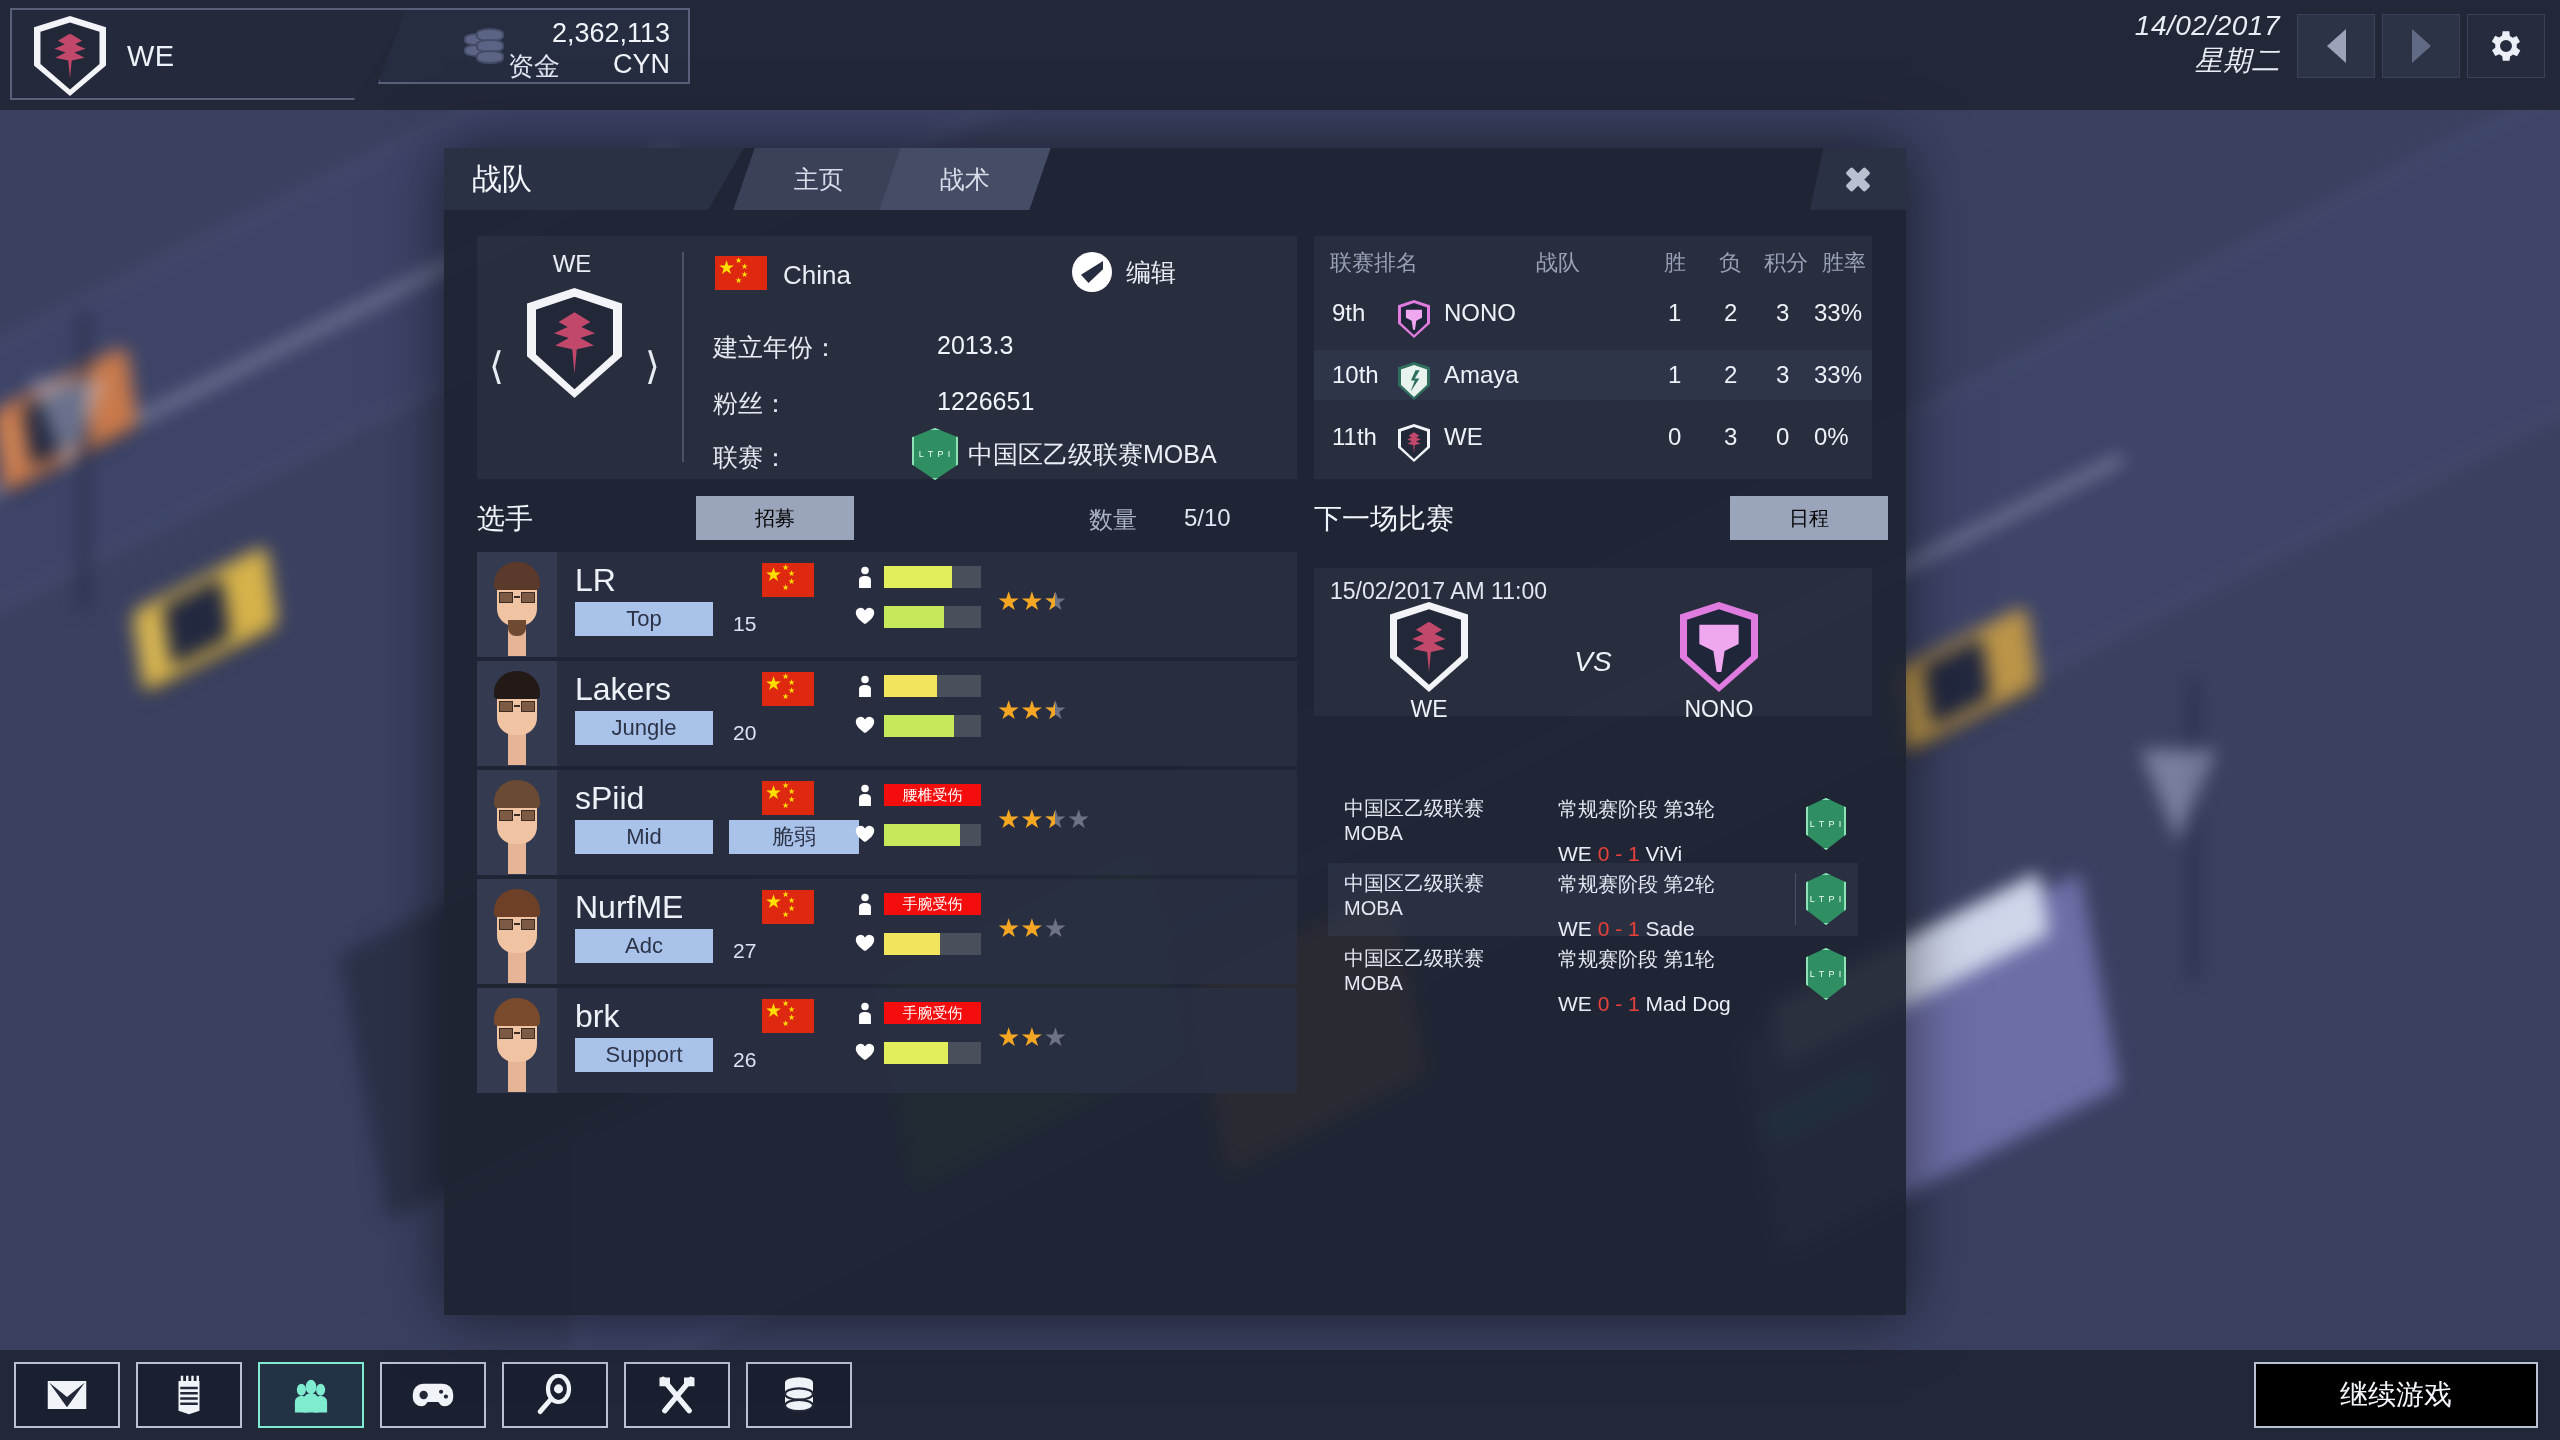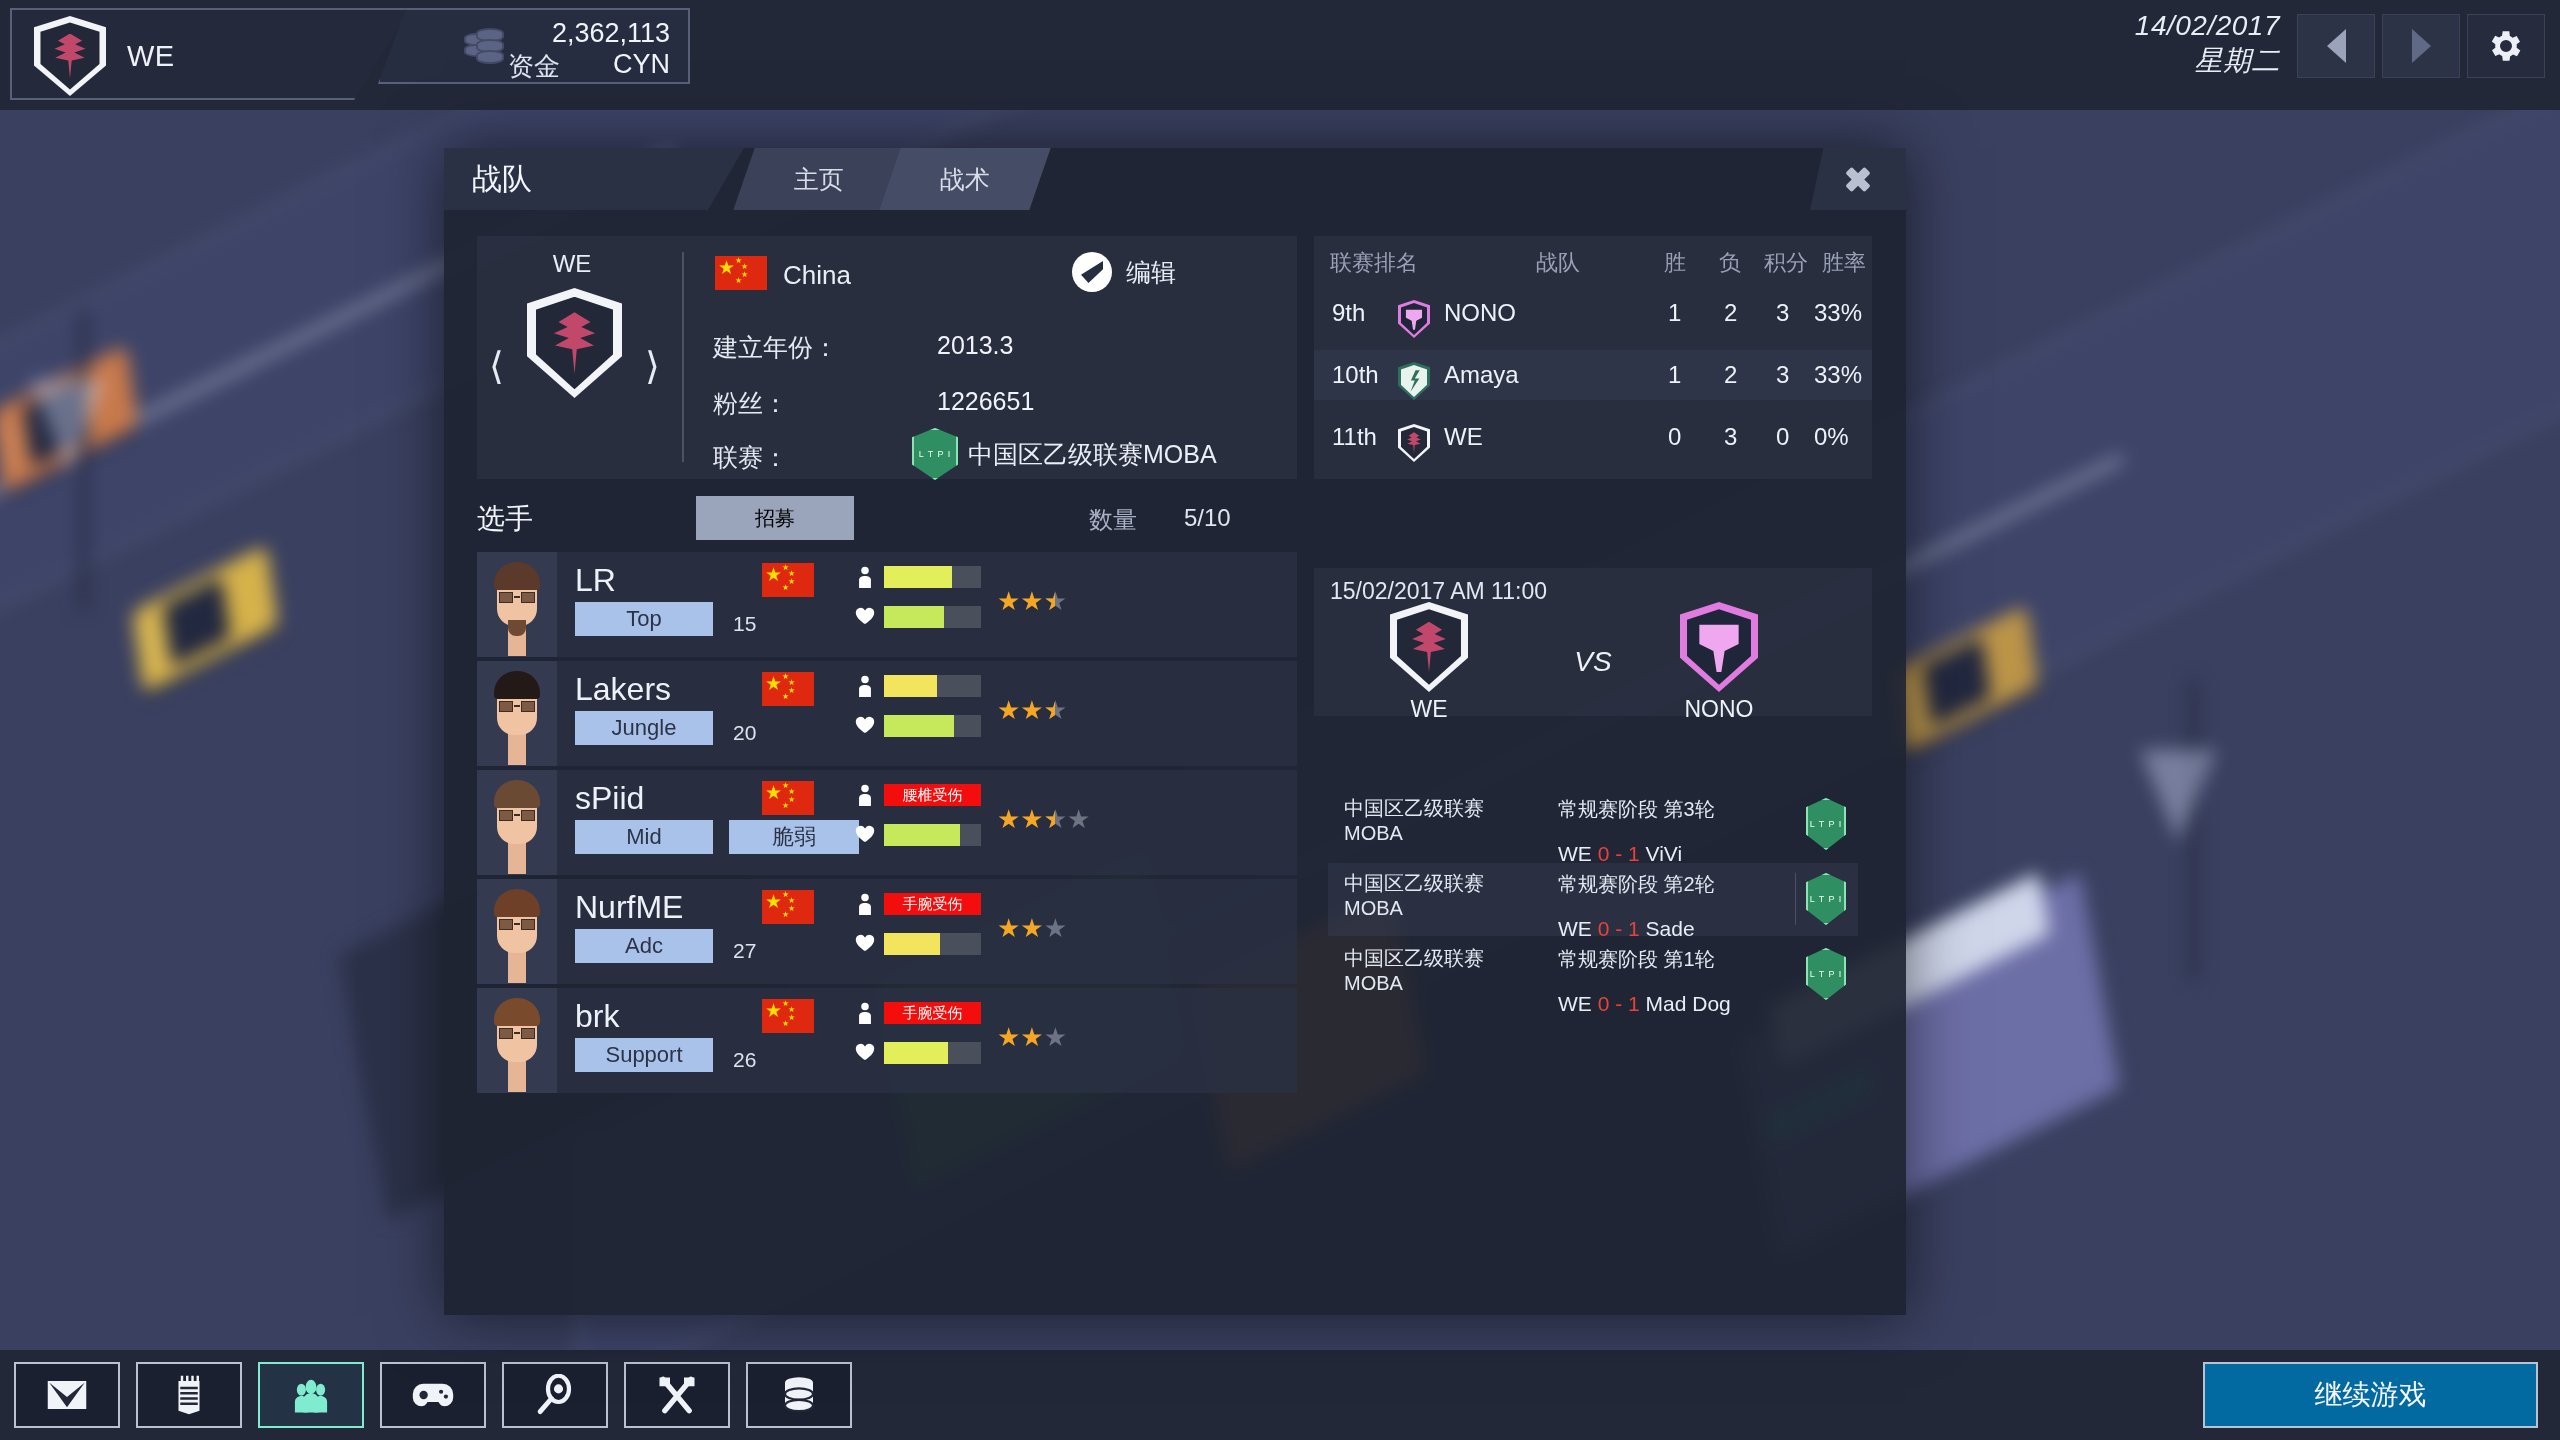--- a/index.html
+++ b/index.html
@@ -219,22 +219,22 @@
   #bottombar{
     position:absolute; left:0; bottom:0; width:2560px; height:90px; background:#232839; z-index:30;
   }
   .tbtn{
     position:absolute; top:12px; width:106px; height:66px; background:#1b2030;
     border:2px solid #b9c1d3; display:flex; align-items:center; justify-content:center; cursor:pointer;
   }
   .tbtn.active{ border-color:#7fecd0; background:#233244; }
   .tbtn svg{ width:42px; height:42px; }
   #contBtn{
-    position:absolute; right:22px; top:12px; width:335px; height:66px;
-    background:#0369a1; border:2px solid #b9c1d3; color:#f3f6fb; font-size:28px;
+    position:absolute; right:22px; top:12px; width:284px; height:66px;
+    background:#000000; border:2px solid #b9c1d3; color:#f3f6fb; font-size:28px;
     display:flex; align-items:center; justify-content:center; cursor:pointer;
   }
 
   
   .shield{ position:relative; }
   .shield .outer{ position:absolute; inset:0; background:#f2f4f8;
     clip-path:polygon(50% 0,100% 14%,100% 62%,50% 100%,0 62%,0 14%); }
   .shield .inner{ position:absolute; left:9%; top:8%; width:82%; height:84%;
     background:#222838; clip-path:polygon(50% 0,100% 14%,100% 62%,50% 100%,0 62%,0 14%); }
   .shield .mark{ position:absolute; left:20%; top:22%; width:60%; height:56%;
@@ -636,20 +636,24 @@
        <i style="width:66%;background:#e3ef5a"></i>
      </div>
      <div class="stars">
           <span class="star on">★</span>
           <span class="star on">★</span>
           <span class="star">★</span>
         </div>
       </div>
     </div>
 
+  <div id="nextHead">
+    <span class="secTitle">下一场比赛</span>
+    <span class="btnGrey" id="schedBtn">日程</span>
+  </div>
 
   <div class="card" id="nextcard">
     <div class="dt">15/02/2017  AM 11:00</div>
     <div class="side" style="left:40px;">
       <div class="sh shield">
         <div class="outer"></div>
           <div class="inner"></div>
           <div class="mark"></div>
       </div>
       <div class="nm">WE</div>

